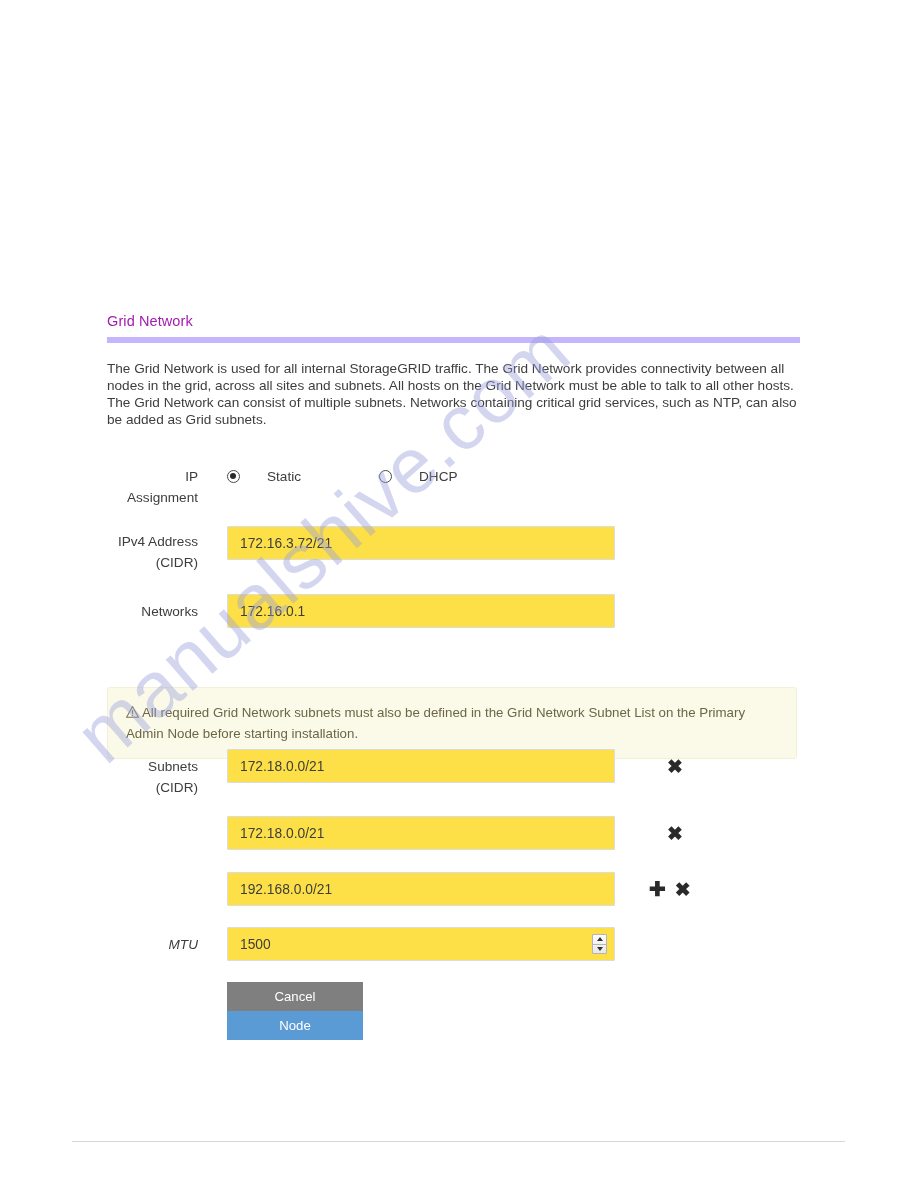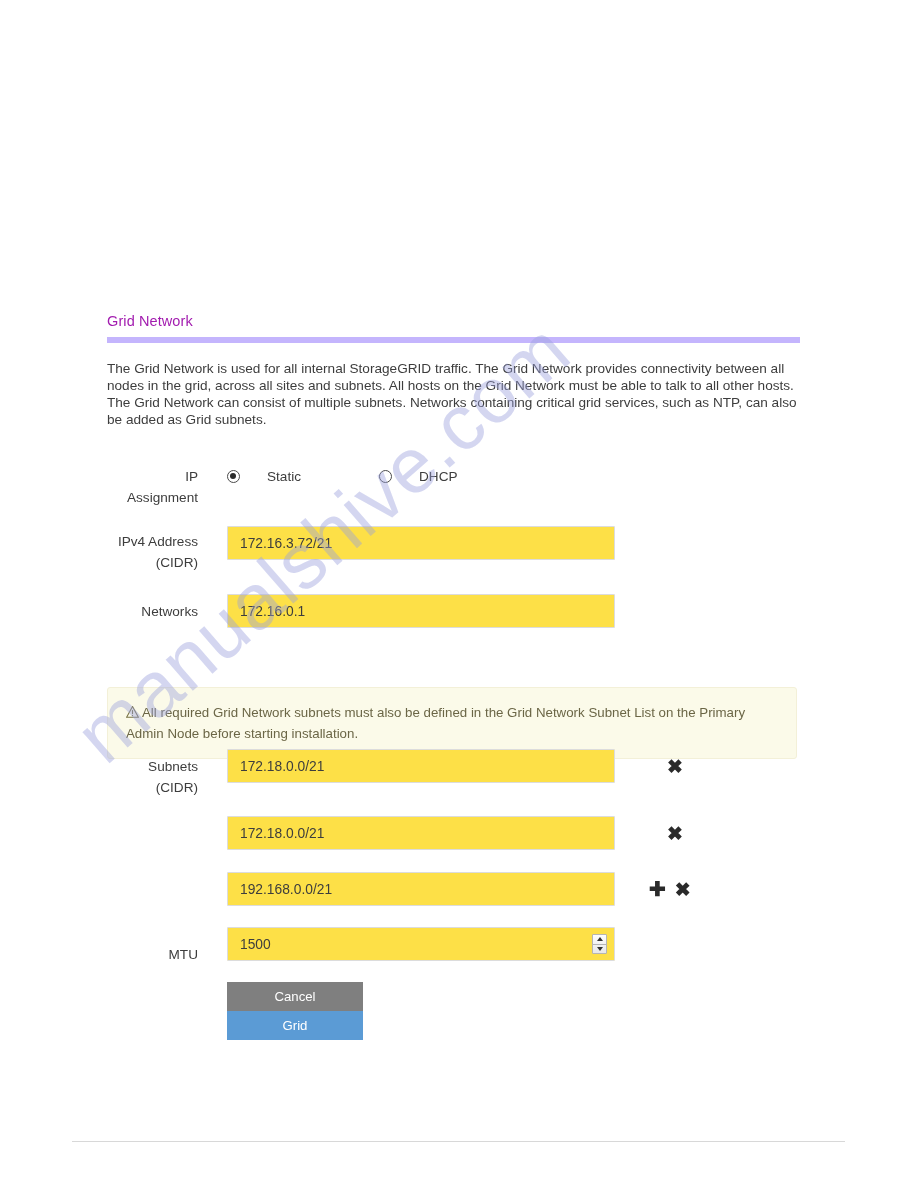--- a/index.html
+++ b/index.html
@@ -334,33 +334,33 @@
     <div class="field-control" style="top:0;">
       <input class="text-input" type="text" value="192.168.0.0/21" style="">
     </div>
     <div class="row-icons" style="left:649px;">
       <span class="icon-plus">✚</span>
       <span class="icon-x">✖</span>
     </div>
   </div>
 
   <div class="form-row" style="top:927px; width:918px; height:40px;">
-    <div class="field-label" style="top:17px;">MTU</div>
+    <div class="field-label" style="top:7px;font-style:italic;">MTU</div>
     <div class="spinner-wrap" style="top:0;">
       <input class="text-input" type="text" value="1500" style="">
       <span class="spinner">
         <span class="spin-btn spin-up"></span>
         <span class="spin-btn spin-down"></span>
       </span>
     </div>
   </div>
 
   <div class="form-row" style="left:227px; top:982px; width:140px; height:60px;">
     <button class="btn btn-cancel">Cancel</button>
-    <button class="btn btn-save">Grid</button>
+    <button class="btn btn-save">Node</button>
   </div>
 
   <div class="footer-rule"></div>
 
 </div>
 
 <div class="watermark">
   <div class="watermark-text">manualshive.com</div>
 </div>
 

